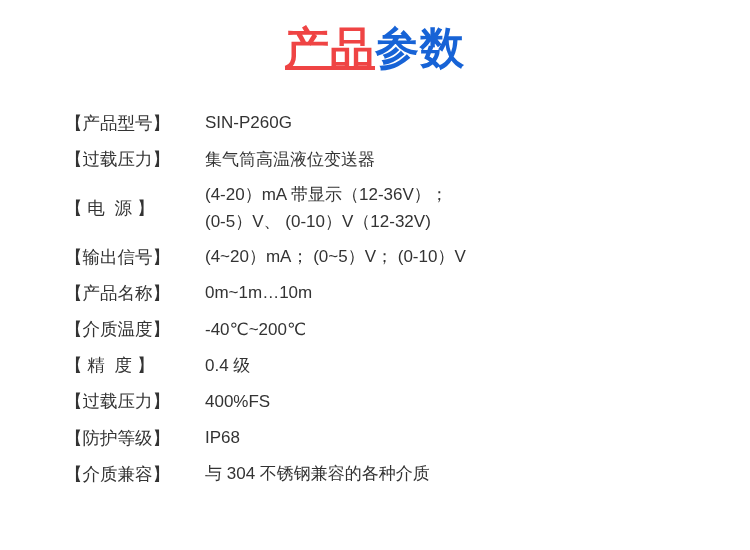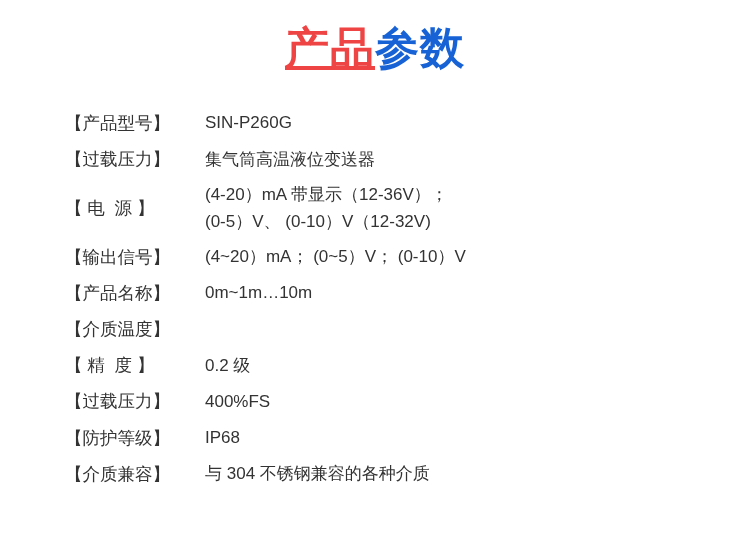--- a/index.html
+++ b/index.html
@@ -111,26 +111,29 @@
 
     <li class="spec-row">
       <div class="spec-label">【产品名称】</div>
       <div class="spec-values">
         <div class="spec-value-line">0m~1m…10m</div>
       </div>
     </li>
 
     <li class="spec-row">
       <div class="spec-label">【介质温度】</div>
+      <div class="spec-values">
+        <div class="spec-value-line">-40℃~200℃</div>
+      </div>
     </li>
 
     <li class="spec-row">
       <div class="spec-label">【 精  度 】</div>
       <div class="spec-values">
-        <div class="spec-value-line">0.2 级</div>
+        <div class="spec-value-line">0.4 级</div>
       </div>
     </li>
 
     <li class="spec-row">
       <div class="spec-label">【过载压力】</div>
       <div class="spec-values">
         <div class="spec-value-line">400%FS</div>
       </div>
     </li>
 

